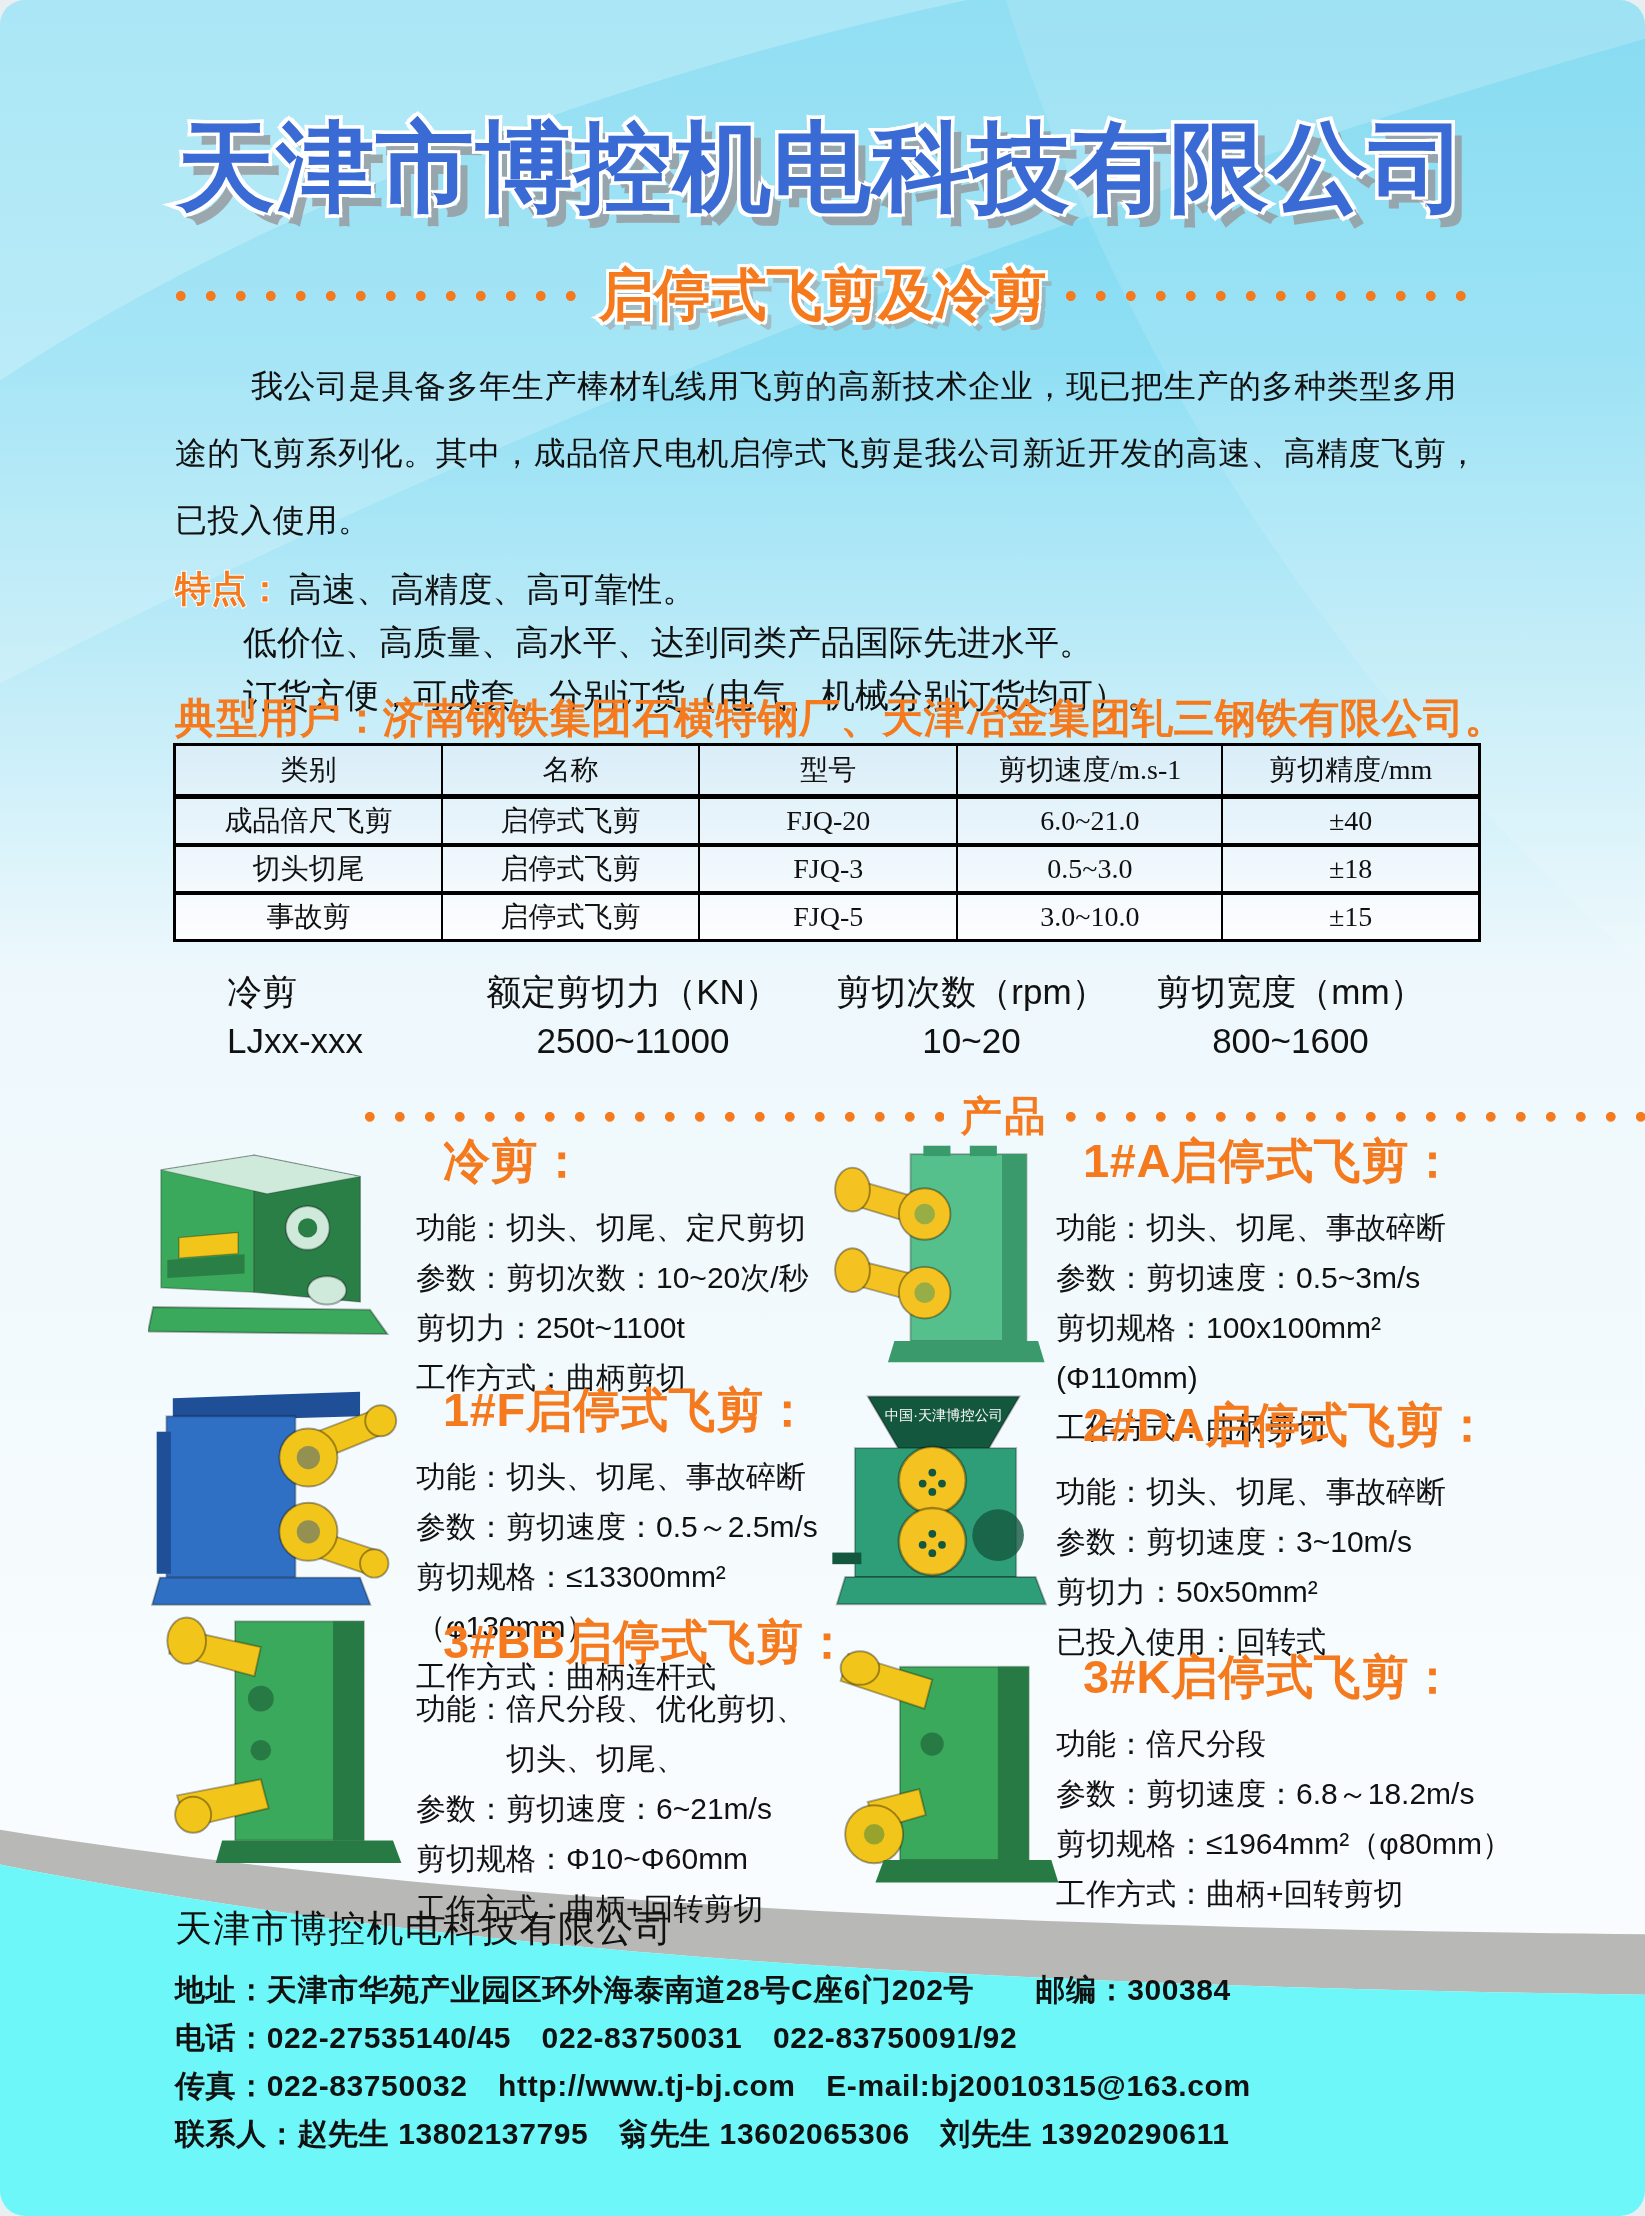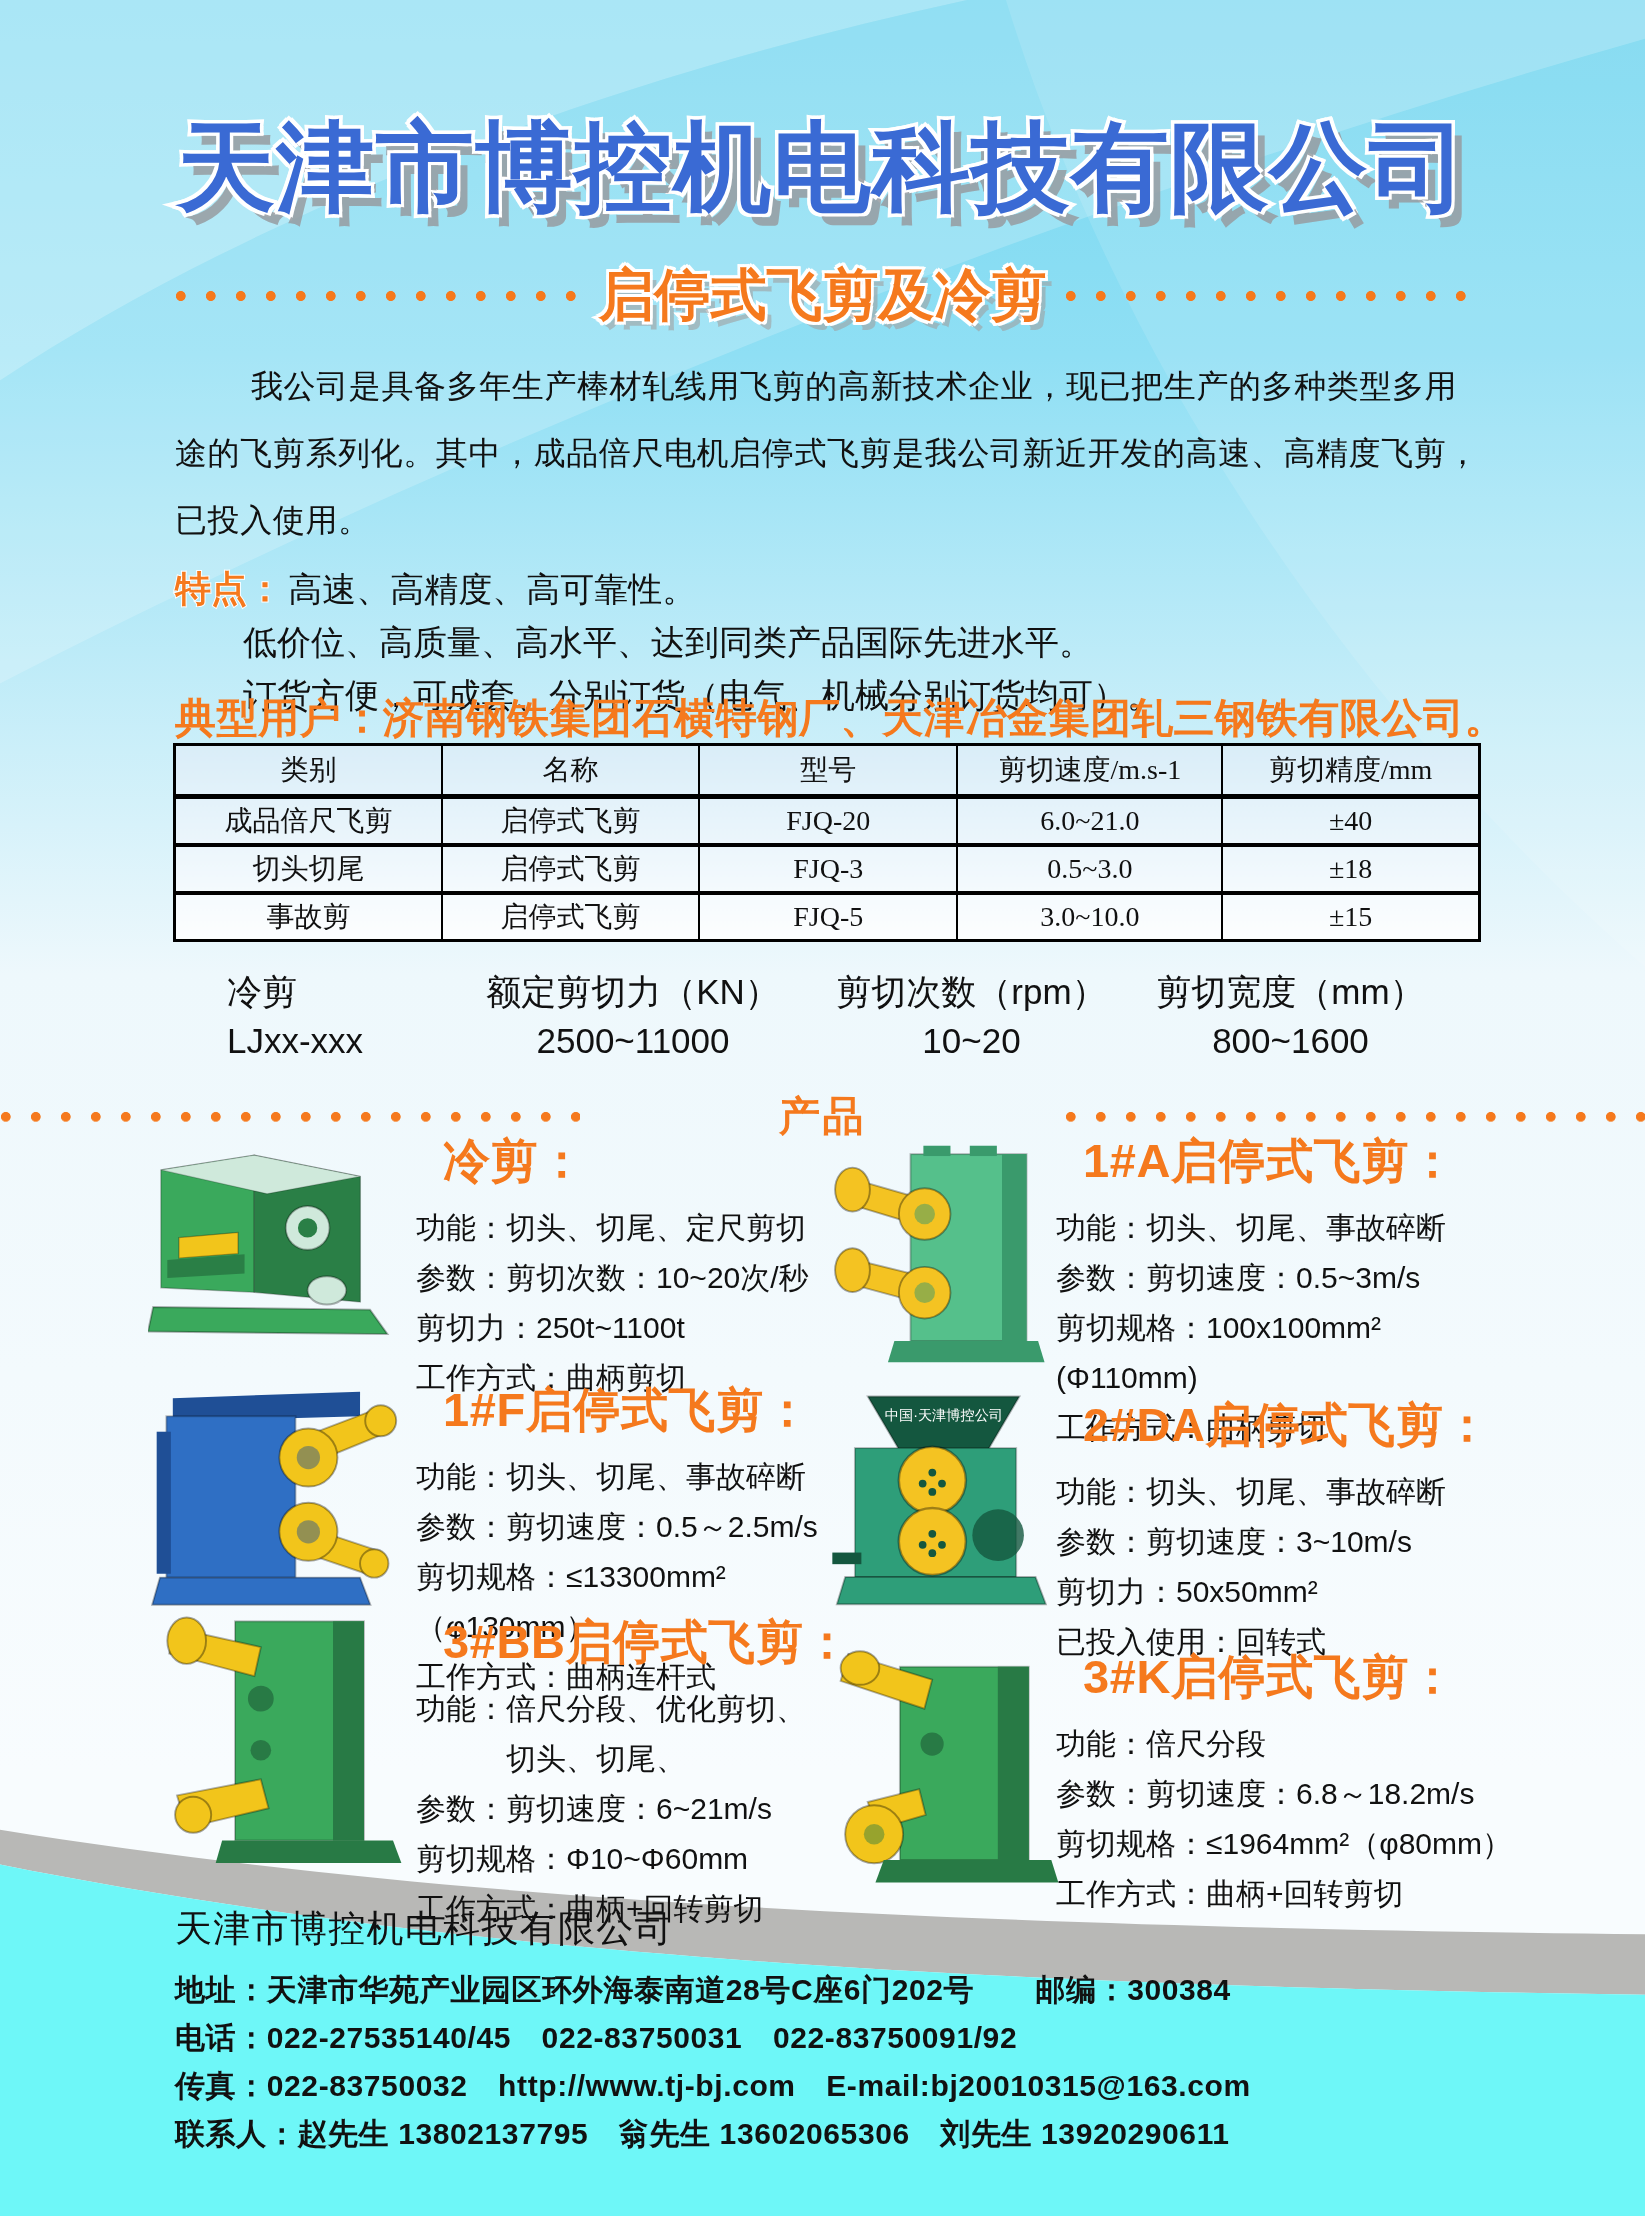--- a/index.html
+++ b/index.html
@@ -11,21 +11,21 @@
     --paper:#eef8fc;
     --paper-bottom:#f8fcfe;
     --footer-cyan:#6ef7f8;
     --gray-band:#b8b8b6;
     --cell-top:#d9edf8;
     --cell-bottom:#fdfeff;
     --ink:#111111;
   }
   *{box-sizing:border-box;margin:0;padding:0;}
   body{margin:0;background:#e8eef2;font-family:"Liberation Sans", sans-serif;color:var(--ink);}
-  .page{position:relative;width:1645px;height:2216px;overflow:hidden;background:var(--paper);}
+  .page{position:relative;width:1645px;height:2216px;overflow:hidden;background:var(--paper);border-radius:25px;}
   .bg{position:absolute;inset:0;width:100%;height:100%;display:block;}
 
   
   .title{
     position:absolute;top:103px;left:0;width:100%;text-align:center;
     font-size:98px;font-weight:bold;letter-spacing:1.3px;color:var(--title-blue);
     -webkit-text-stroke:7px #ffffff;paint-order:stroke fill;
     text-shadow:-3.2px -3.2px 0 #fff,3.2px -3.2px 0 #fff,-3.2px 3.2px 0 #fff,3.2px 3.2px 0 #fff,
                 10.3px 11.6px 0 rgba(150,155,160,.85);
   }
@@ -81,21 +81,21 @@
     position:absolute;left:227px;top:969px;width:1238px;
     display:grid;grid-template-columns:219px 374px 303px 335px;
     row-gap:5px;font-size:35px;font-weight:500;
   }
   .cold-cell{text-align:center;white-space:pre-wrap;}
   .cold-cell.lead{text-align:left;}
 
   
   .products-divider{
     position:absolute;top:1089px;left:0;width:100%;
-    display:flex;align-items:center;justify-content:space-between;gap:17px;
+    display:flex;align-items:center;justify-content:flex-end;gap:17px;
   }
   .dots.prod{width:580px;}
   .products-title{font-size:41px;font-weight:bold;color:var(--accent);letter-spacing:2.6px;}
 
   
   .photo{position:absolute;display:block;}
   .photo svg{width:100%;height:100%;display:block;}
   .ptext{position:absolute;}
   .ptext h3{
     font-size:47px;font-weight:bold;color:var(--accent);margin-bottom:10.3px;letter-spacing:0.6px;margin-left:27px;

